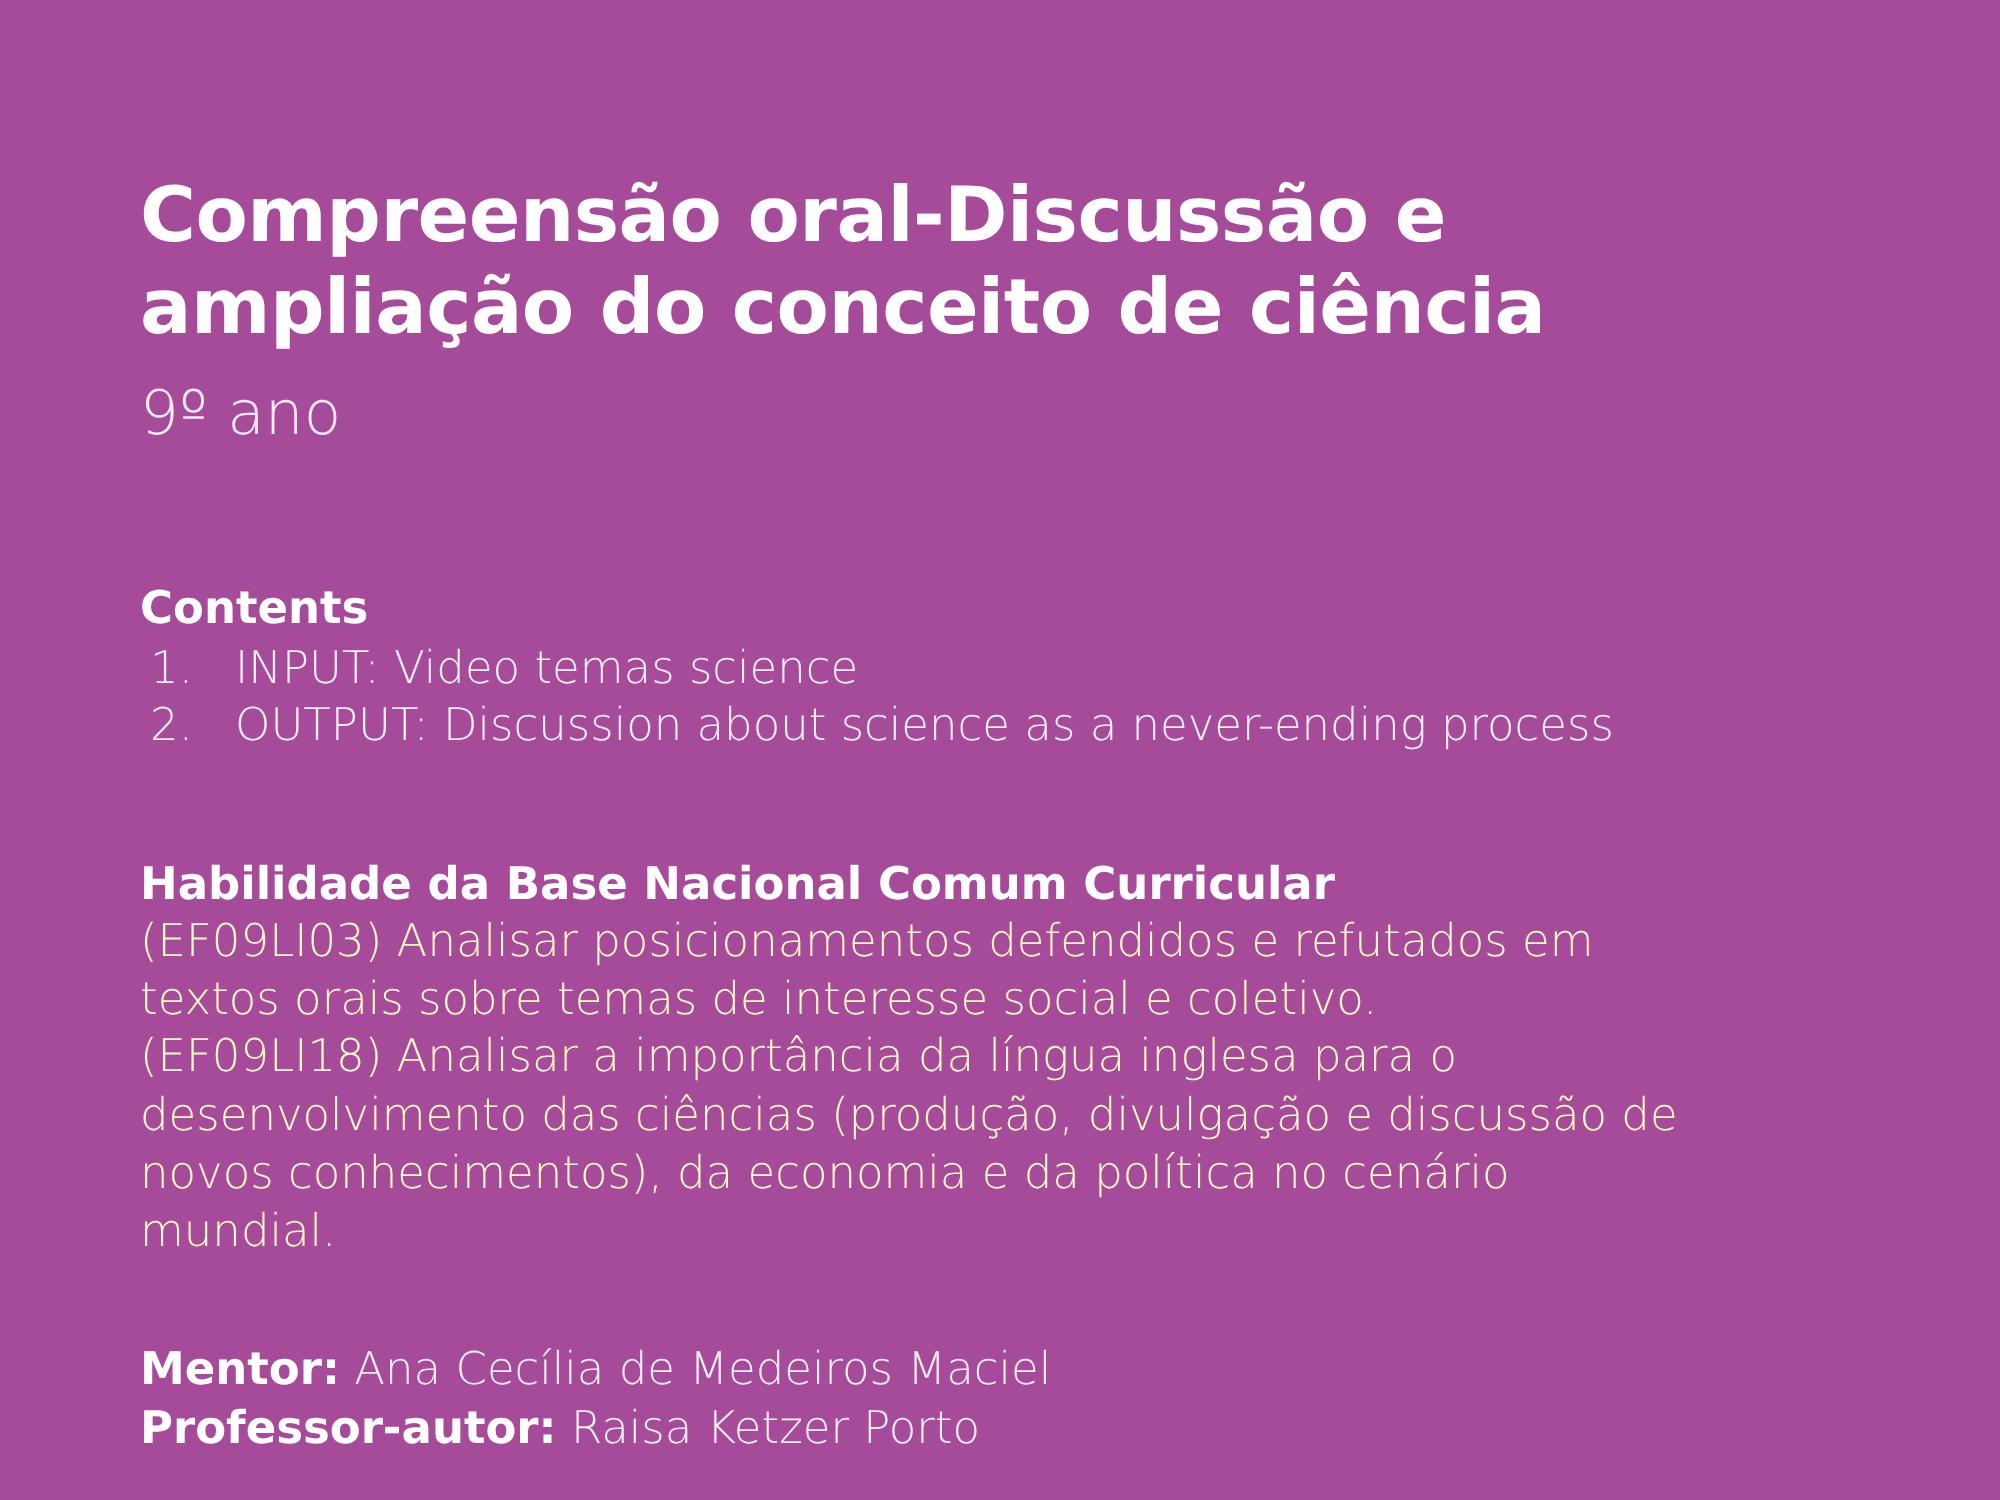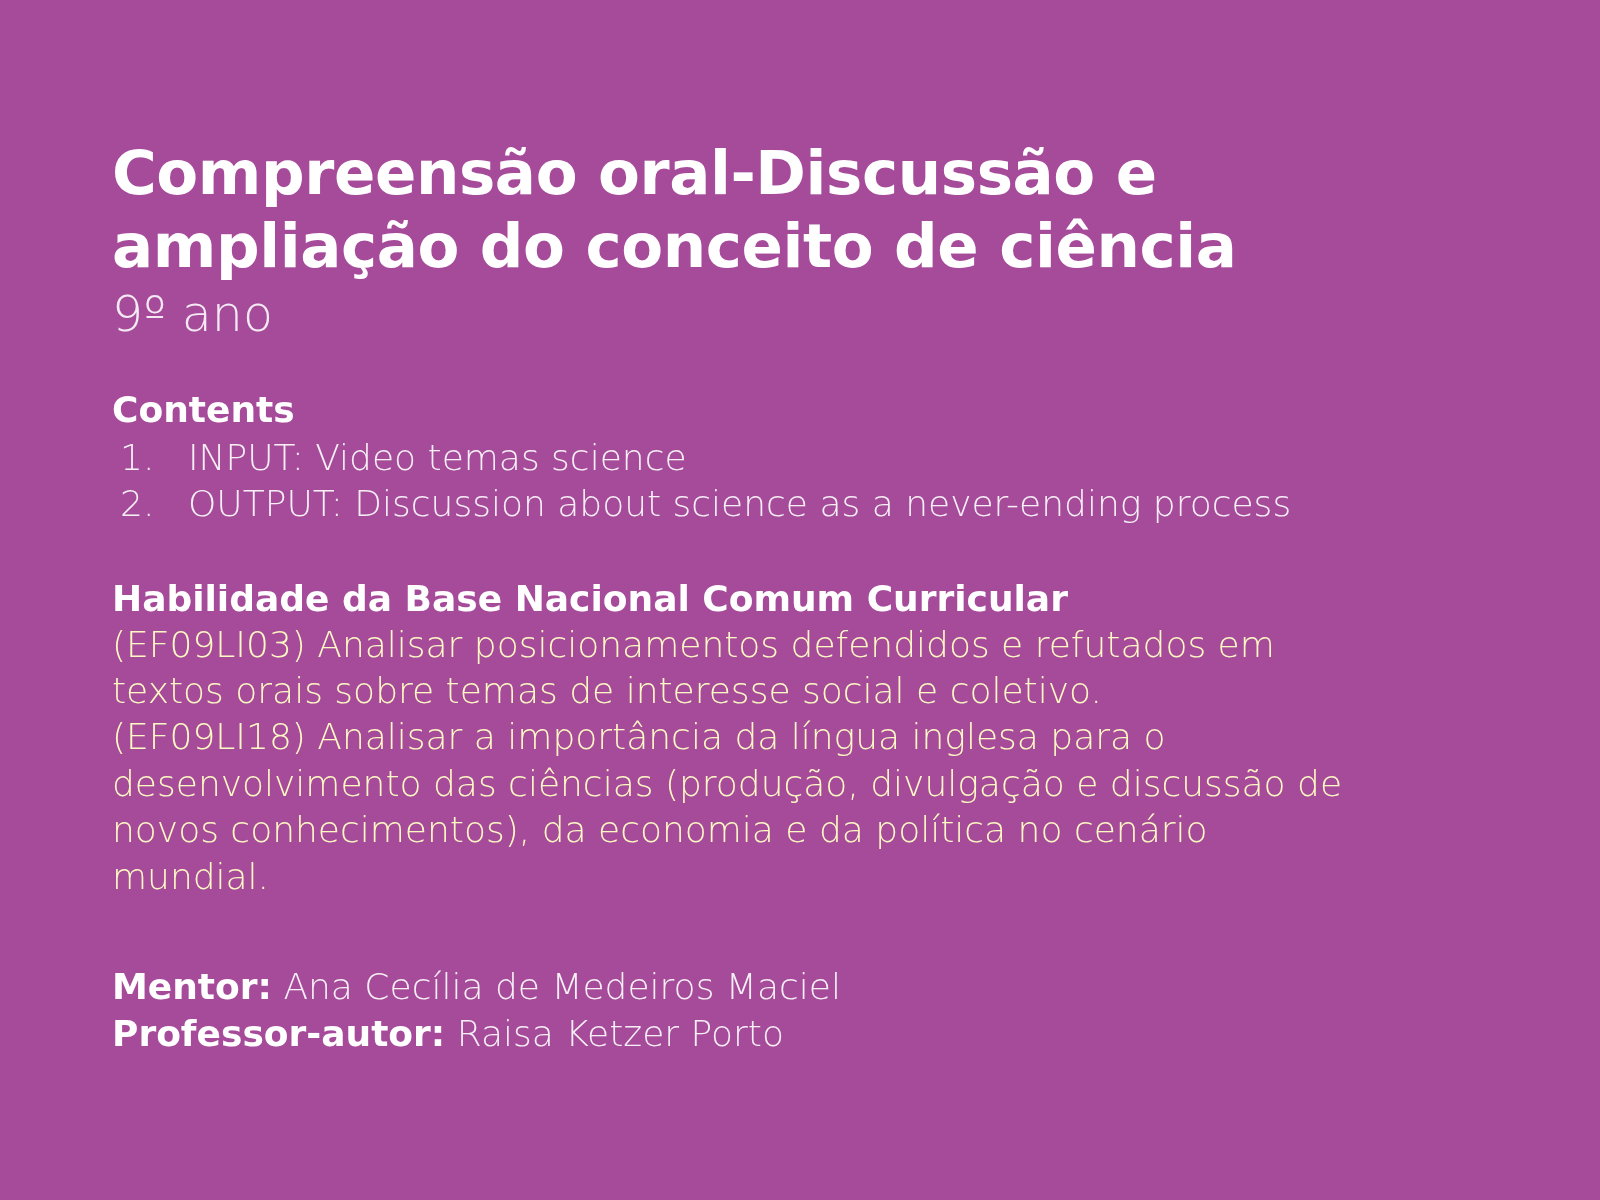--- a/index.html
+++ b/index.html
@@ -32,34 +32,34 @@
     line-height: 1.20;
     letter-spacing: -0.4px;
     max-width: 1330px;
     color: #ffffff;
   }
 
   .subtitle {
     font-size: 49px;
     font-weight: 300;
     line-height: 1.18;
-    margin-top: 4px;
+    margin-top: 20px;
     color: #f4eaf3;
   }
 
   
   .section-heading {
     font-size: 36px;
     font-weight: 700;
     line-height: 1.26;
-    margin-top: 43px;
+    margin-top: 104px;
     color: #ffffff;
   }
 
-  .section-heading.tight { margin-top: 48px; }
+  .section-heading.tight { margin-top: 80px; }
 
   
   .contents-list {
     list-style: none;
     margin-top: 2px;
   }
 
   .contents-list li {
     display: flex;
     font-size: 36px;

